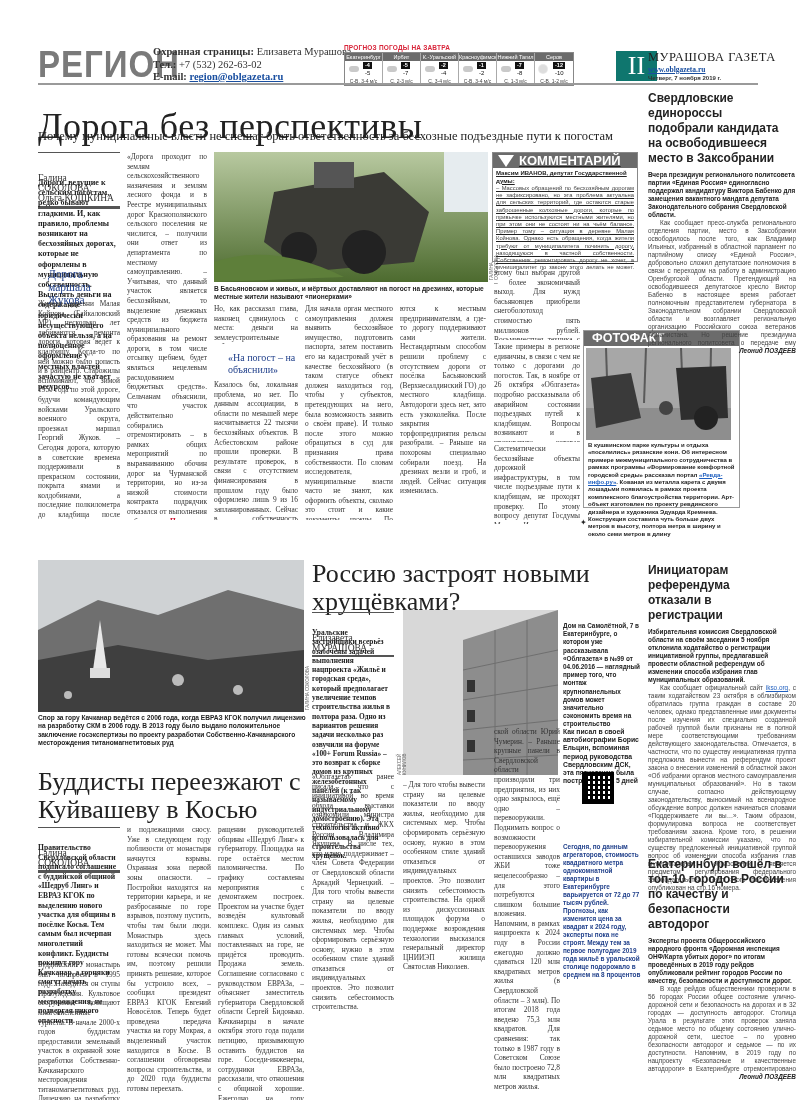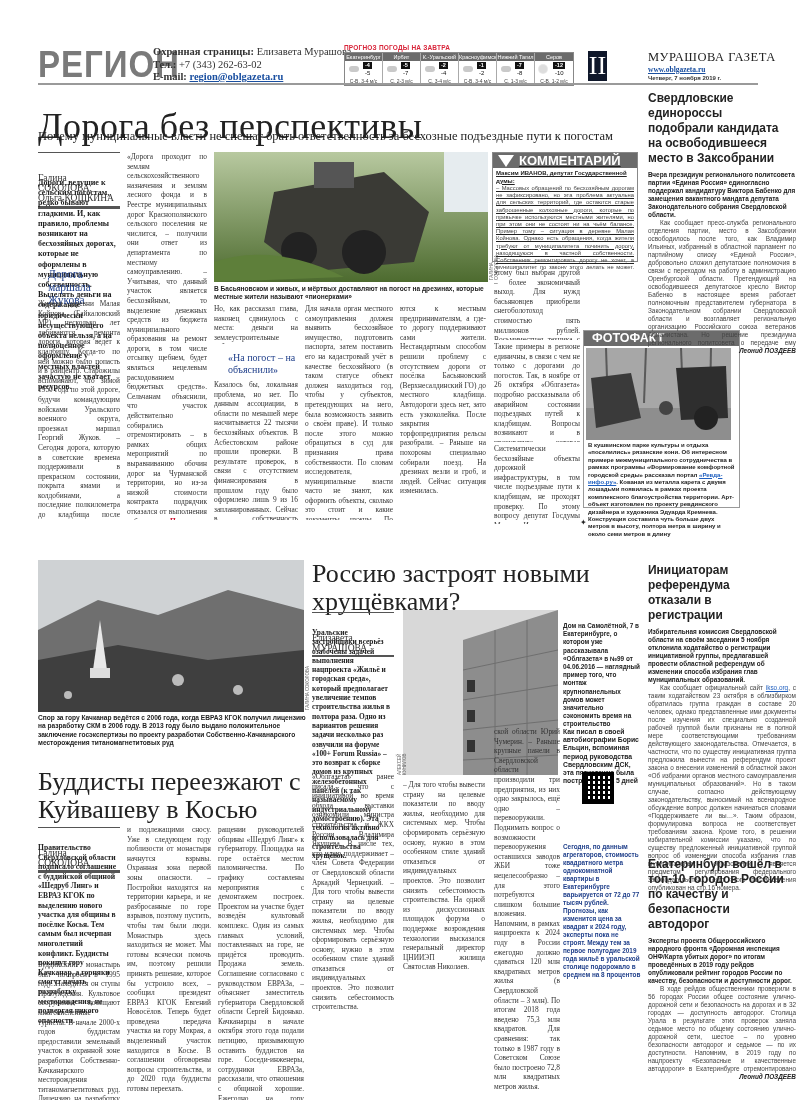--- a/index.html
+++ b/index.html
@@ -19,21 +19,21 @@
   .wx-row { display: flex; border: 1px solid #888; }
   .wx-cell { width: 38px; border-right: 1px solid #aaa; text-align: center; }
   .wx-cell:last-child { border-right: 0; }
   .wx-city { background: #6b6b6b; color: #fff; font-family: "Liberation Sans", sans-serif; font-size: 5.5px; line-height: 8px; white-space: nowrap; overflow: hidden; }
   .wx-body { height: 17px; position: relative; }
   .wx-icon { position: absolute; left: 4px; top: 5px; width: 10px; height: 6px; border-radius: 4px; background: #c9c9c9; }
   .wx-icon.sun { background: #ddd; border-radius: 50%; width: 8px; height: 8px; top: 4px; box-shadow: 0 0 0 1px #e8e8e8; }
   .wx-day { position: absolute; left: 18px; top: 1px; background: #111; color: #fff; font-family: "Liberation Sans", sans-serif; font-size: 5.5px; padding: 0 2px; line-height: 7px; font-weight: bold; }
   .wx-night { position: absolute; left: 20px; top: 9px; font-family: "Liberation Sans", sans-serif; font-size: 6px; color: #111; }
   .wx-wind { font-family: "Liberation Sans", sans-serif; font-size: 5px; color: #444; line-height: 7px; }
-  .page-num { left: 588px; top: 51px; width: 19px; height: 30px; background: #0f172a; color: #fff; font-size: 26px; line-height: 30px; text-align: center; font-family: "Liberation Serif", serif; }
+  .page-num { left: 616px; top: 51px; width: 41px; height: 30px; background: #0f766e; color: #fff; font-size: 26px; line-height: 30px; text-align: center; font-family: "Liberation Serif", serif; }
   .paper-name { left: 648px; top: 50px; font-size: 12.5px; letter-spacing: .5px; color: #222; }
   .paper-url { left: 648px; top: 65px; font-size: 7.5px; color: #1a4fa0; text-decoration: underline; font-weight: bold; }
   .paper-date { left: 648px; top: 75px; font-size: 6px; color: #333; font-weight: bold; font-family: "Liberation Sans", sans-serif; }
 
   
   .h-main { left: 38px; top: 105px; font-size: 36px; color: #222; letter-spacing: .5px; }
   .h-sub { left: 38px; top: 129px; font-size: 12.5px; color: #222; }
   .h-mid { font-size: 26px; line-height: 28px; color: #222; }
 
   .byline { font-size: 9.5px; color: #333; border-top: 1px solid #555; padding-top: 20px; line-height: 10px; }
@@ -63,21 +63,21 @@
       background-blend-mode: multiply; border: 3px solid #000; }
   .quote-note { font-family: "Liberation Sans", sans-serif; font-weight: bold; font-size: 7.4px; line-height: 9px; color: #222; }
   a.link { color: #1f5fbf; text-decoration: underline; }
 </style>
 </head>
 <body>
 
 <div class="abs mast-title">РЕГИОН</div>
 <div class="abs mast-info serif">
   <div><b>Охранная страницы:</b> <span>Елизавета Мурашова</span></div>
-  <div><b>Тел.:</b> <span>+7 (343) 262-63-02</span></div>
+  <div><b>Тел.:</b> <span>+7 (532) 262-63-02</span></div>
   <div><b>E-mail:</b> <a>region@oblgazeta.ru</a></div>
 </div>
 
 <div class="abs weather">
   <div class="weather-title">ПРОГНОЗ ПОГОДЫ НА ЗАВТРА</div>
   <div class="wx-row" id="wx-row">
       <div class="wx-cell">
         <div class="wx-city">Екатеринбург</div>
         <div class="wx-body">
           <span class="wx-icon"></span>

